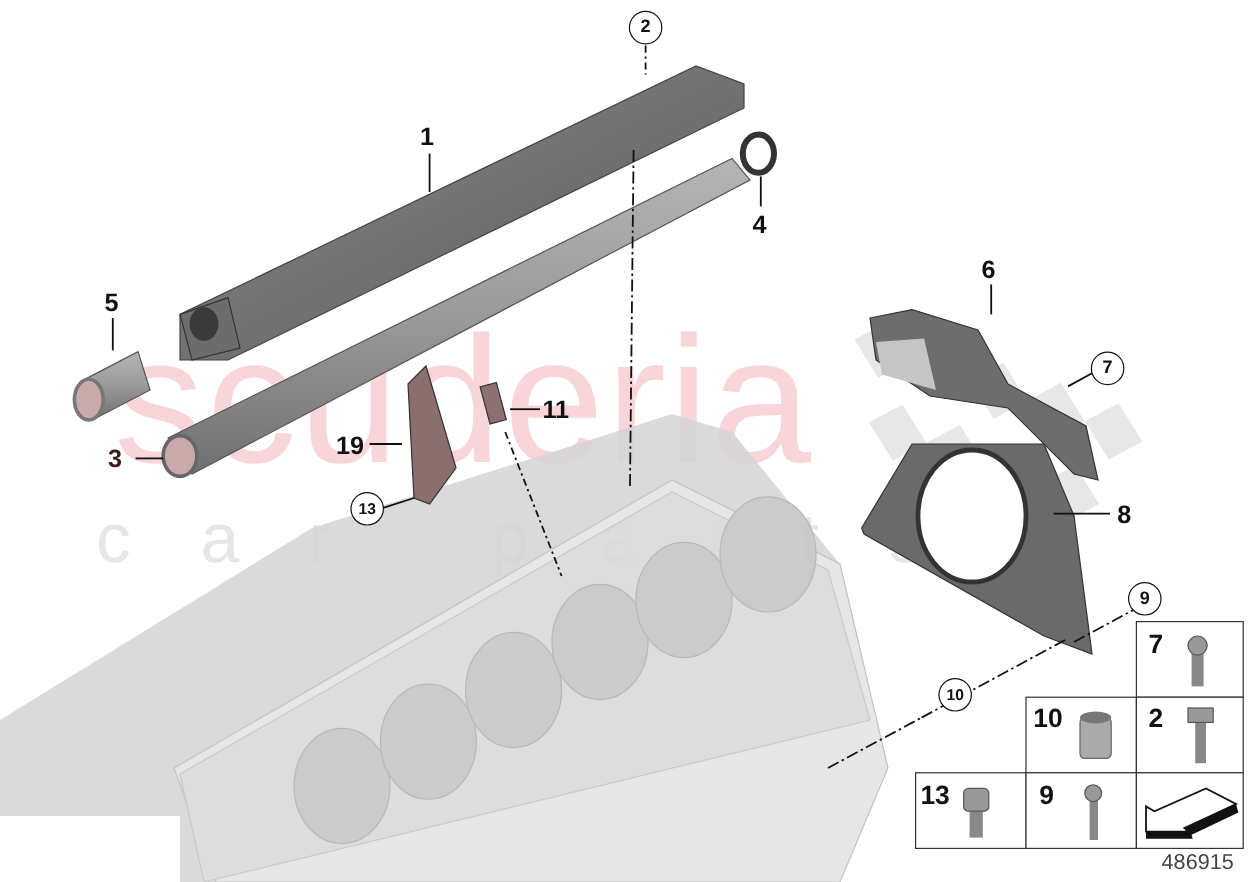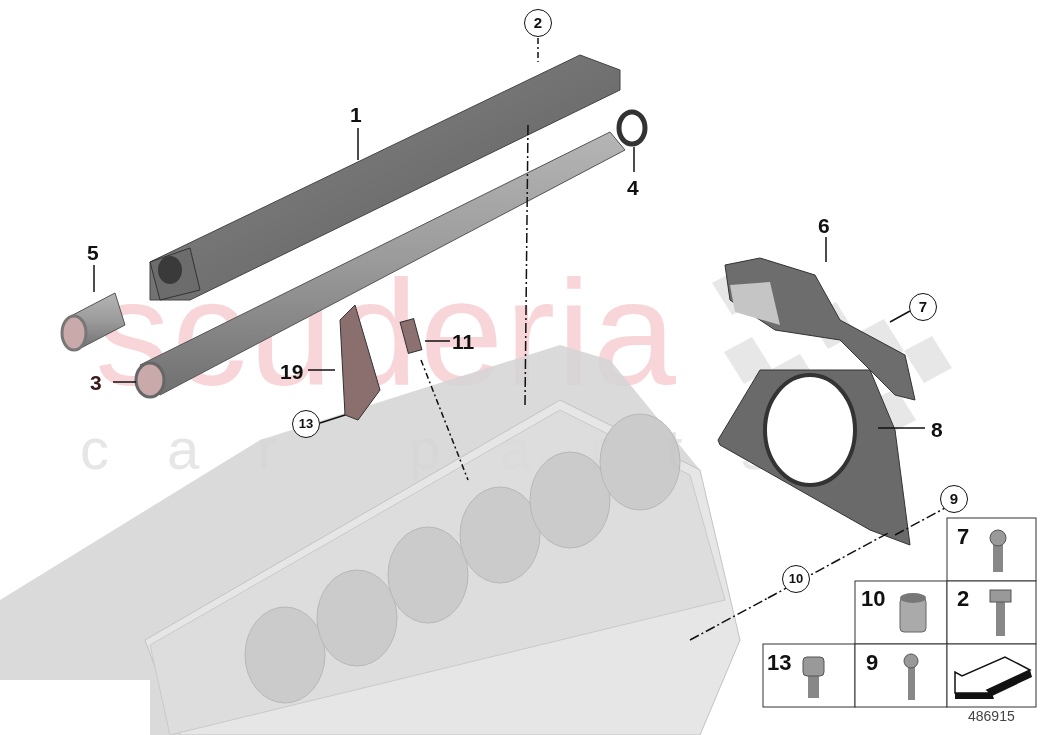--- a/index.html
+++ b/index.html
@@ -3,21 +3,21 @@
 <meta charset="utf-8">
 <style>
   html, body { margin:0; padding:0; background:#ffffff; }
   body { width:1050px; height:735px; position:relative; overflow:hidden; font-family:"Liberation Sans", sans-serif; }
   .canvas { position:absolute; left:0; top:0; width:1050px; height:735px; }
   .watermark-main { position:absolute; left:95px; top:258px; font-size:150px; font-weight:normal; color:#f6c8cc; opacity:0.75; letter-spacing:2px; font-family:"Liberation Sans", sans-serif; line-height:1; }
   .watermark-sub { position:absolute; left:80px; top:420px; font-size:58px; color:#e6e6e6; letter-spacing:58px; font-family:"Liberation Sans", sans-serif; line-height:1; }
   .label { position:absolute; font-weight:bold; font-size:21px; color:#111; line-height:1; }
   .circ { position:absolute; width:26px; height:26px; border:1.6px solid #111; border-radius:50%; background:#fff; font-size:15px; font-weight:bold; color:#111; text-align:center; line-height:26px; }
   .cell-label { position:absolute; font-weight:bold; font-size:22px; color:#111; }
-  .part-no { position:absolute; left:968px; top:708px; font-size:14px; color:#444; }
+  .part-no { position:absolute; left:968px; top:708px; font-size:18px; color:#444; }
 </style>
 </head>
 <body>
 
 <div class="canvas">
   <div class="watermark-main">scuderia</div>
   <div class="watermark-sub">car parts</div>
 
   <svg width="1050" height="735" style="position:absolute;left:0;top:0;">
     <defs>

